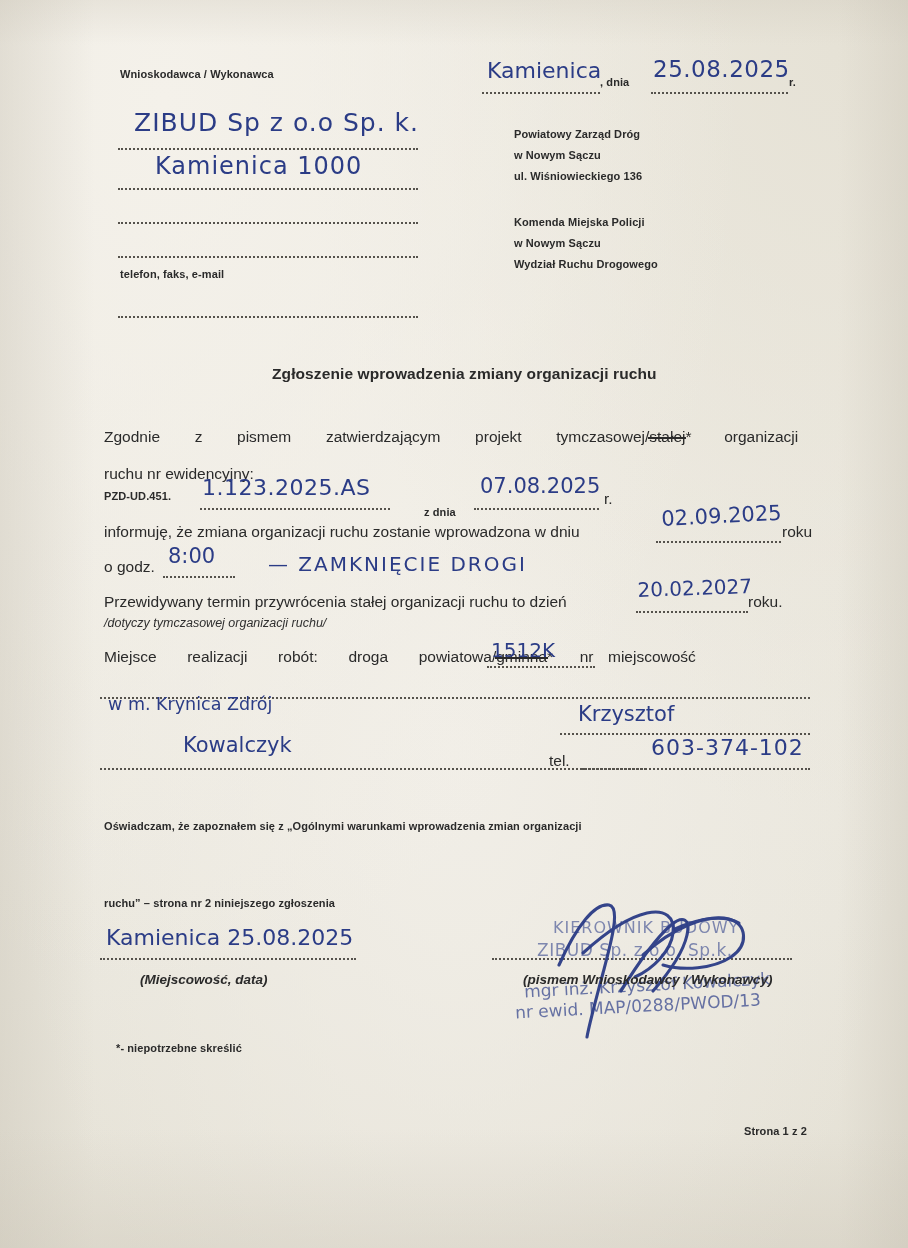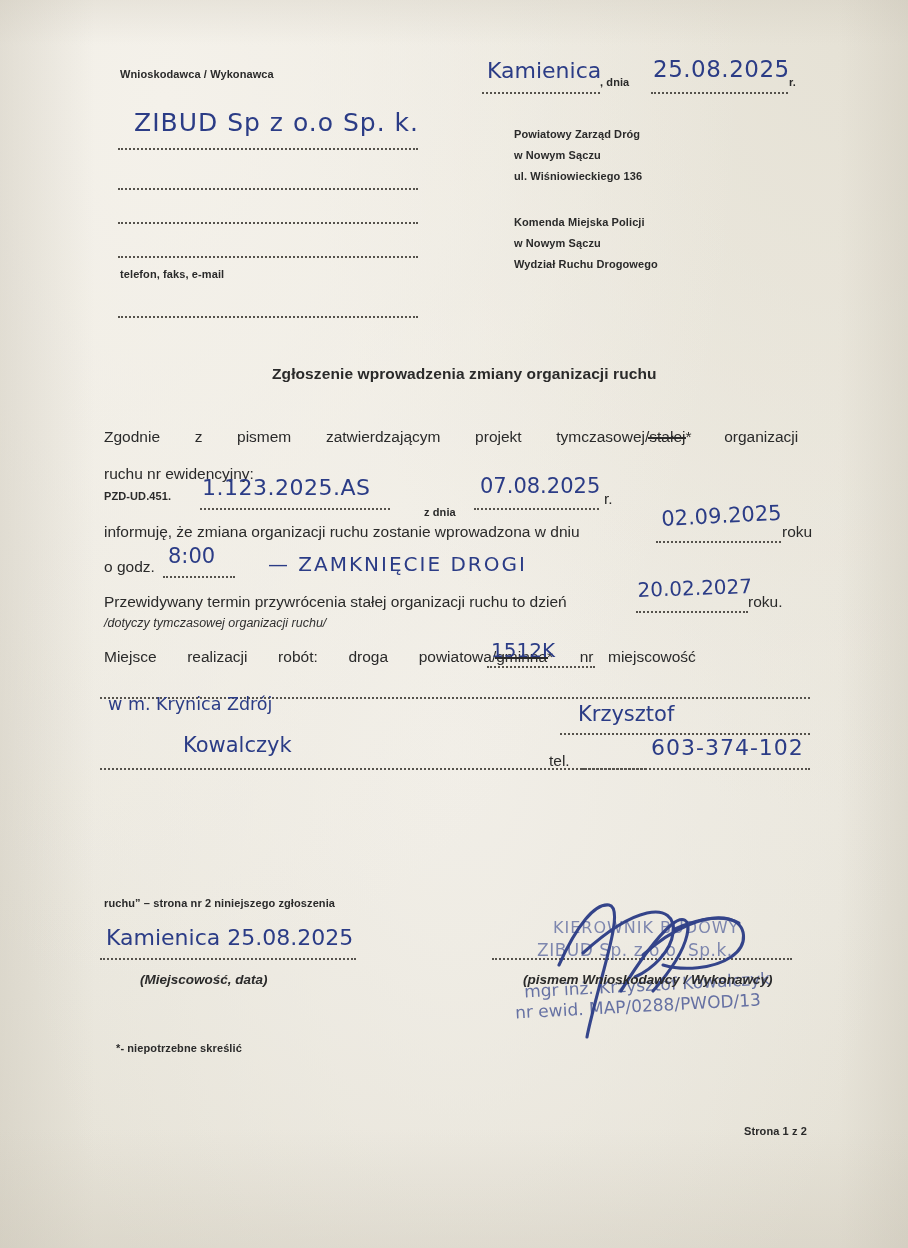--- a/index.html
+++ b/index.html
@@ -64,20 +64,21 @@
   <div class="shadeL"></div>
   <div class="shadeR"></div>
   <div class="shadeB"></div>
 
   <div class="abs pt" style="left:120px;top:68px;">Wnioskodawca / Wykonawca</div>
 
   <div class="abs dots" style="left:118px;top:148px;width:300px;"></div>
   <div class="abs hw" style="left:134px;top:108px;font-size:25px;letter-spacing:1px;">ZIBUD Sp z o.o Sp. k.</div>
 
   <div class="abs dots" style="left:118px;top:188px;width:300px;"></div>
+  <div class="abs hw" style="left:155px;top:152px;font-size:24px;letter-spacing:1px;">Kamienica 1000</div>
 
   <div class="abs dots" style="left:118px;top:222px;width:300px;"></div>
   <div class="abs dots" style="left:118px;top:256px;width:300px;"></div>
 
   <div class="abs pt" style="left:120px;top:268px;">telefon, faks, e-mail</div>
 
   <div class="abs dots" style="left:118px;top:316px;width:300px;"></div>
 
   <div class="abs dots" style="left:482px;top:92px;width:118px;"></div>
   <div class="abs hw" style="left:487px;top:58px;font-size:22px;">Kamienica</div>
@@ -166,20 +167,21 @@
 
   <div class="abs dots" style="left:560px;top:733px;width:250px;"></div>
   <div class="abs hw" style="left:578px;top:702px;font-size:21px;">Krzysztof</div>
 
   <div class="abs dots" style="left:100px;top:768px;width:546px;"></div>
   <div class="abs hw" style="left:183px;top:733px;font-size:21px;">Kowalczyk</div>
   <div class="abs pr" style="left:549px;top:752px;">tel.</div>
   <div class="abs dots" style="left:582px;top:768px;width:228px;"></div>
   <div class="abs hw" style="left:651px;top:735px;font-size:22px;letter-spacing:1px;">603-374-102</div>
 
+  <div class="abs pt" style="left:104px;top:820px;">Oświadczam, że zapoznałem się z „Ogólnymi warunkami wprowadzenia zmian organizacji</div>
   <div class="abs pt" style="left:104px;top:857px;margin-top:40px;">ruchu” – strona nr 2 niniejszego zgłoszenia</div>
 
   <div class="abs dots" style="left:100px;top:958px;width:256px;"></div>
   <div class="abs hw" style="left:106px;top:925px;font-size:22px;">Kamienica    25.08.2025</div>
   <div class="abs lbl-i" style="left:140px;top:972px;">(Miejscowość, data)</div>
 
   <div class="abs dots" style="left:492px;top:958px;width:300px;"></div>
 
   <div class="abs stampTxt" style="left:553px;top:918px;font-size:16px;letter-spacing:1px;">KIEROWNIK BUDOWY</div>
   <div class="abs stampTxt" style="left:537px;top:940px;font-size:17px;letter-spacing:.5px;">ZIBUD Sp. z o.o. Sp.k.</div>

